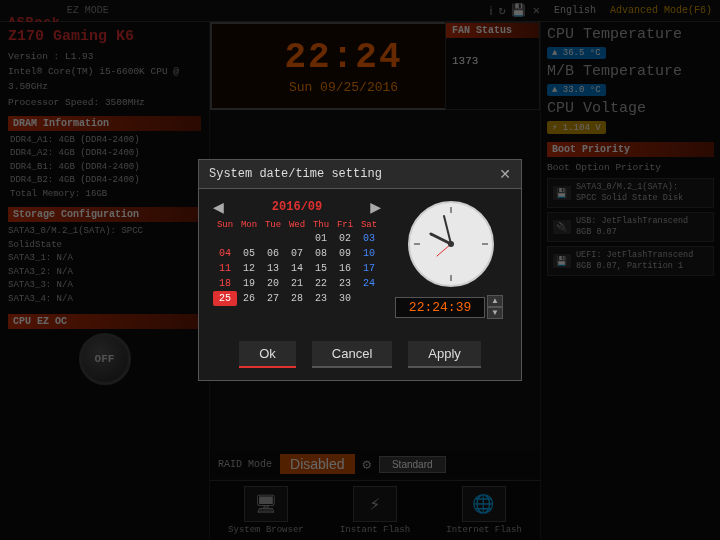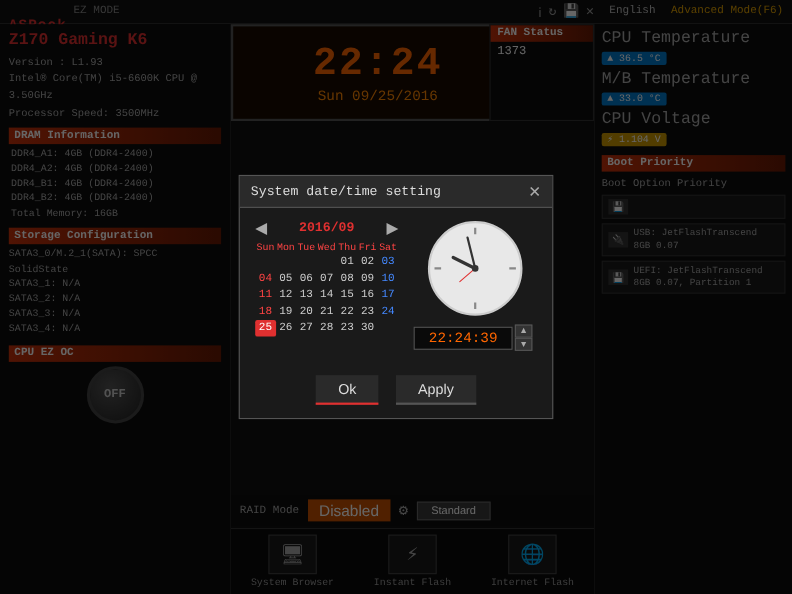--- a/index.html
+++ b/index.html
@@ -177,21 +177,21 @@
       color: #fff;
       font-size: 10px;
       padding: 2px 6px;
       font-weight: bold;
       display: flex;
       justify-content: space-between;
     }
     .fan-value {
       color: #fff;
       font-size: 11px;
-      padding: 3px 6px;
+      padding: 17px 6px;
     }
 
     
     .bottom-icons {
       position: absolute;
       bottom: 0;
       left: 0;
       right: 0;
       height: 60px;
       background: #0a0a0a;
@@ -330,21 +330,21 @@
       background: rgba(0,0,0,0.6);
       z-index: 100;
       display: flex;
       align-items: center;
       justify-content: center;
     }
 
     .dialog {
       background: #1a1a1a;
       border: 1px solid #555;
-      width: 286px;
+      width: 324px;
       padding: 0;
       position: relative;
     }
     .dialog-title-bar {
       background: #2a2a2a;
       border-bottom: 1px solid #555;
       padding: 6px 10px;
       display: flex;
       align-items: center;
       justify-content: space-between;
@@ -577,20 +577,24 @@
     </div>
     <div class="temp-row">
       <span class="temp-badge-yellow">⚡ 1.104 V</span>
     </div>
 
     <div class="boot-section">
       <div class="section-header">Boot Priority</div>
       <div class="info-line" style="margin-bottom:3px;">Boot Option Priority</div>
       <div class="boot-item">
         <div class="boot-item-icon">💾</div>
+        <div class="boot-item-text">
+          <div>SATA3_0/M.2_1(SATA):</div>
+          <div>SPCC Solid State Disk</div>
+        </div>
       </div>
       <div class="boot-item">
         <div class="boot-item-icon">🔌</div>
         <div class="boot-item-text">
           <div>USB: JetFlashTranscend</div>
           <div>8GB 0.07</div>
         </div>
       </div>
       <div class="boot-item">
         <div class="boot-item-icon">💾</div>
@@ -707,16 +711,17 @@
           <div class="time-spinner">
             <button class="spin-btn">▲</button>
             <button class="spin-btn">▼</button>
           </div>
         </div>
       </div>
     </div>
 
     <div class="dialog-footer">
       <button class="dlg-btn dlg-btn-ok">Ok</button>
+      <button class="dlg-btn dlg-btn-cancel">Cancel</button>
       <button class="dlg-btn dlg-btn-apply">Apply</button>
     </div>
   </div>
 </div>
 
 </body></html>

